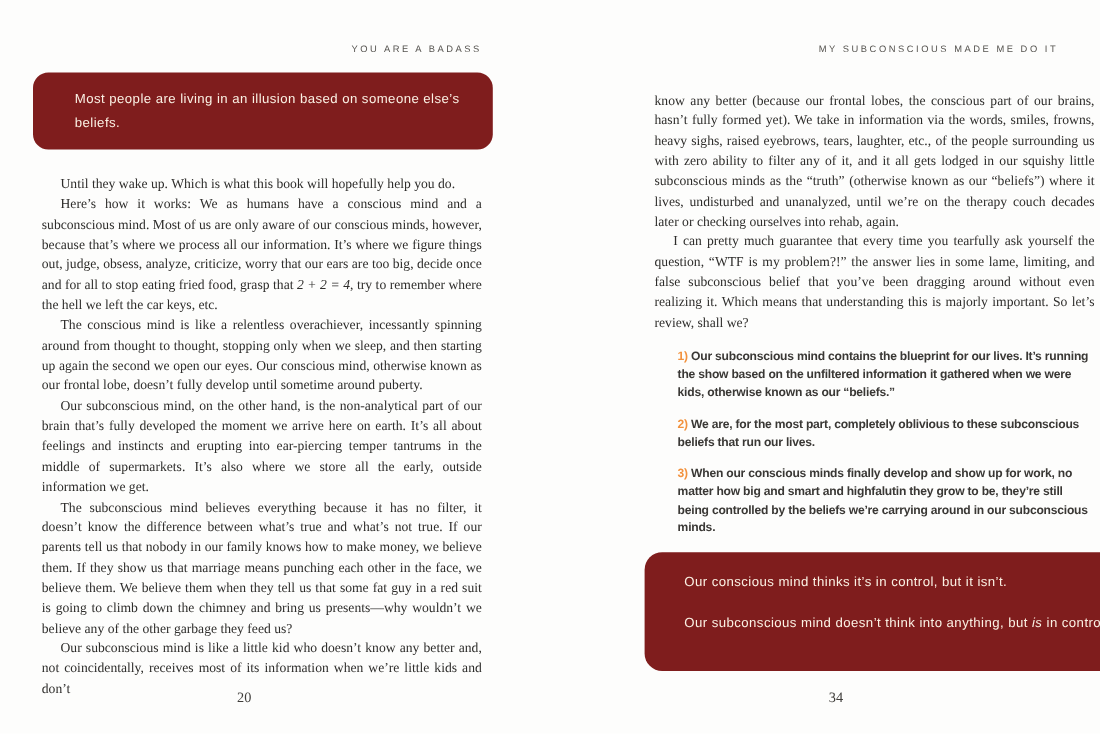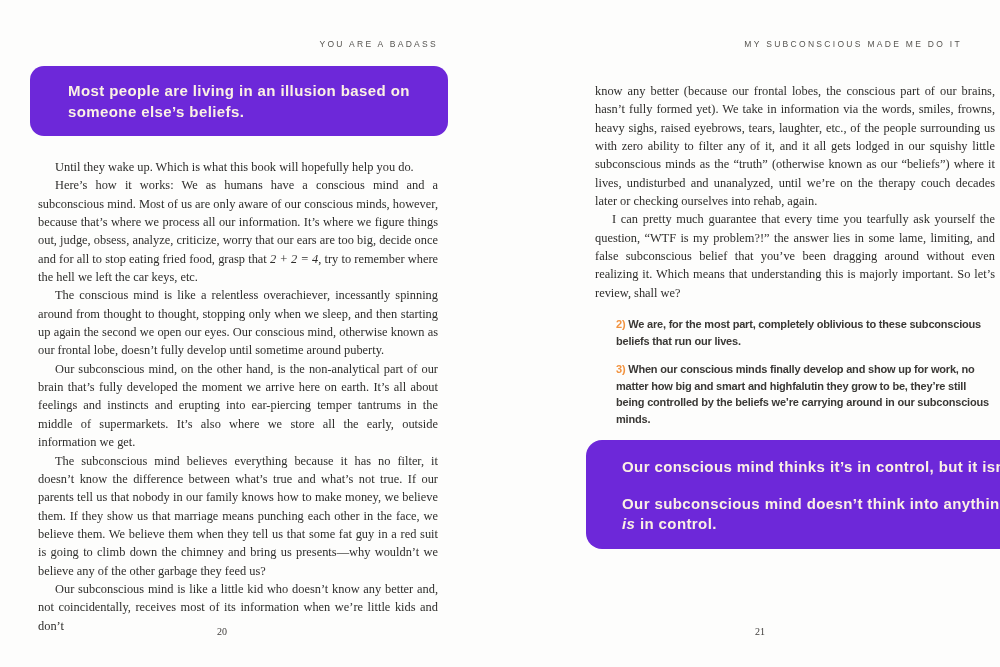--- a/index.html
+++ b/index.html
@@ -14,23 +14,23 @@
   .running-header {
     position:absolute; top:39px; width:400px; text-align:right;
     font-family:"Liberation Sans", sans-serif;
     font-size:8.5px; letter-spacing:2.3px; color:#55534f;
     white-space:nowrap;
   }
   .running-header.left-h { left:38px; }
   .running-header.right-h { left:562px; }
 
   .callout {
-    background:#6d28d9; color:#fbf1e4;
+    background:#7f1d1d; color:#fbf1e4;
     font-family:"Liberation Sans", sans-serif;
-    font-weight:bold; font-size:15px; letter-spacing:0.4px;
+    font-weight:normal; font-size:12px; letter-spacing:0.4px;
     box-sizing:border-box;
   }
   .callout .para + .para { margin-top:17px; }
   .callout em { font-style:italic; }
 
   .callout-left {
     position:absolute; left:30px; top:66px; width:418px; height:70px;
     border-radius:14px; padding:14px 22px 0 38px; line-height:21px;
   }
 
@@ -54,21 +54,21 @@
   .list-item + .list-item { margin-top:12px; }
   .list-num { color:#f2923e; }
 
   .callout-right {
     margin-top:13px; width:489px; min-height:108px;
     border-radius:16px; padding:17px 28px 15px 36px; line-height:20px;
   }
 
   .folio {
     position:absolute; top:626px; width:400px; text-align:center;
-    font-size:10px; color:#3f3d3a;
+    font-size:13px; color:#3f3d3a;
   }
   .folio.left-f { left:22px; }
   .folio.right-f { left:560px; }
 </style>
 </head>
 <body>
 
 <div class="spread">
 
   <div class="running-header left-h">YOU ARE A BADASS</div>
@@ -90,25 +90,26 @@
 
   <div class="running-header right-h">MY SUBCONSCIOUS MADE ME DO IT</div>
 
   <div class="right-col">
     <div class="body-text right-body">
         <div class="para"><span>know any better (because our frontal lobes, the conscious part of our brains, hasn’t fully formed yet). We take in information via the words, smiles, frowns, heavy sighs, raised eyebrows, tears, laughter, etc., of the people surrounding us with zero ability to filter any of it, and it all gets lodged in our squishy little subconscious minds as the “truth” (otherwise known as our “beliefs”) where it lives, undisturbed and unanalyzed, until we’re on the therapy couch decades later or checking ourselves into rehab, again.</span></div>
         <div class="para indent"><span>I can pretty much guarantee that every time you tearfully ask yourself the question, “WTF is my problem?!” the answer lies in some lame, limiting, and false subconscious belief that you’ve been dragging around without even realizing it. Which means that understanding this is majorly important. So let’s review, shall we?</span></div>
       </div>
 
     <div class="numbered-list">
+        <div class="list-item"><span class="list-num">1) </span><span>Our subconscious mind contains the blueprint for our lives. It’s running the show based on the unfiltered information it gathered when we were kids, otherwise known as our “beliefs.”</span></div>
         <div class="list-item"><span class="list-num">2) </span><span>We are, for the most part, completely oblivious to these subconscious beliefs that run our lives.</span></div>
         <div class="list-item"><span class="list-num">3) </span><span>When our conscious minds finally develop and show up for work, no matter how big and smart and highfalutin they grow to be, they’re still being controlled by the beliefs we’re carrying around in our subconscious minds.</span></div>
       </div>
 
     <div class="callout callout-right">
         <div class="para"><span>Our conscious mind thinks it’s in control, but it isn’t.</span></div>
         <div class="para"><span>Our subconscious mind doesn’t think into anything, but </span><em>is</em><span> in control.</span></div>
       </div>
   </div>
 
-  <div class="folio right-f">21</div>
+  <div class="folio right-f">34</div>
 
 </div>
 
 </body></html>

